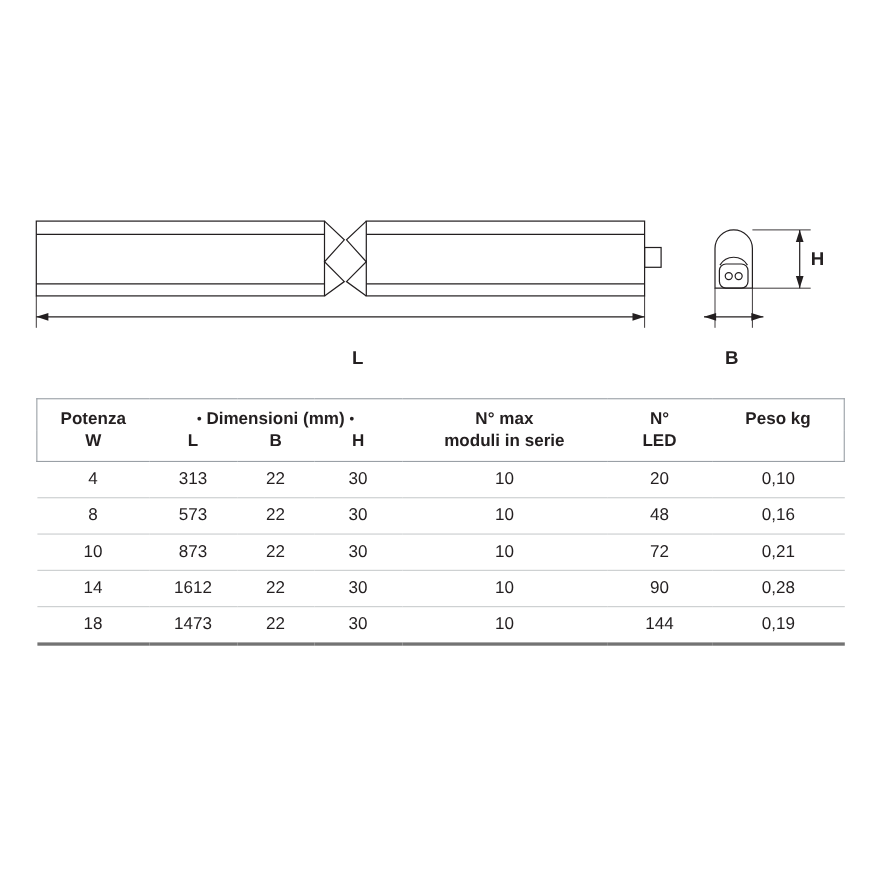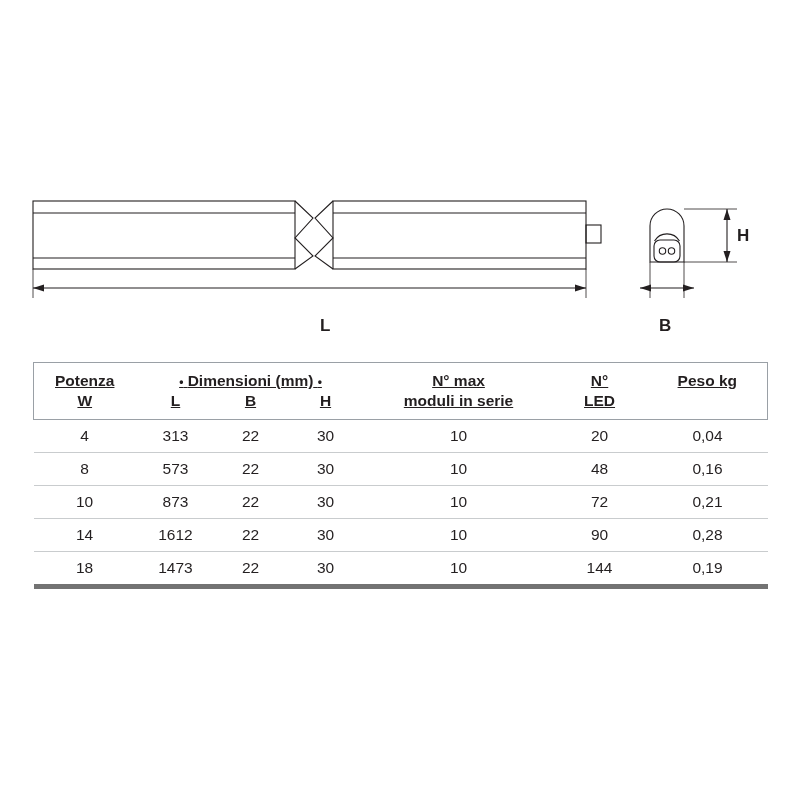--- a/index.html
+++ b/index.html
@@ -73,29 +73,28 @@
     font-size: 15.5px;
   }
   thead.head-block tr.hrow2 th {
     padding-top: 1px;
     padding-bottom: 9px;
     font-weight: bold;
     font-size: 15.5px;
   }
   .headbox {
     border: 1px solid #9aa0a6;
-    text-decoration: underline;
   }
   tbody.body-block td {
     padding-top: 7px;
     padding-bottom: 7px;
     border-bottom: 1px solid #c9ccce;
   }
   tbody.body-block tr:last-child td {
-    border-bottom: 5px solid #737373;
+    border-bottom: 3px solid #737373;
   }
   .hdr-dim {
     white-space: nowrap;
     margin-top: 38px;
   }
   .bullet {
     font-size: 12px;
     vertical-align: middle;
   }
 </style>
@@ -210,21 +209,21 @@
       </thead>
 
       <tbody class="body-block">
         <tr>
           <td>4</td>
           <td>313</td>
           <td>22</td>
           <td>30</td>
           <td>10</td>
           <td>20</td>
-          <td>0,04</td>
+          <td>0,10</td>
         </tr>
         <tr>
           <td>8</td>
           <td>573</td>
           <td>22</td>
           <td>30</td>
           <td>10</td>
           <td>48</td>
           <td>0,16</td>
         </tr>

